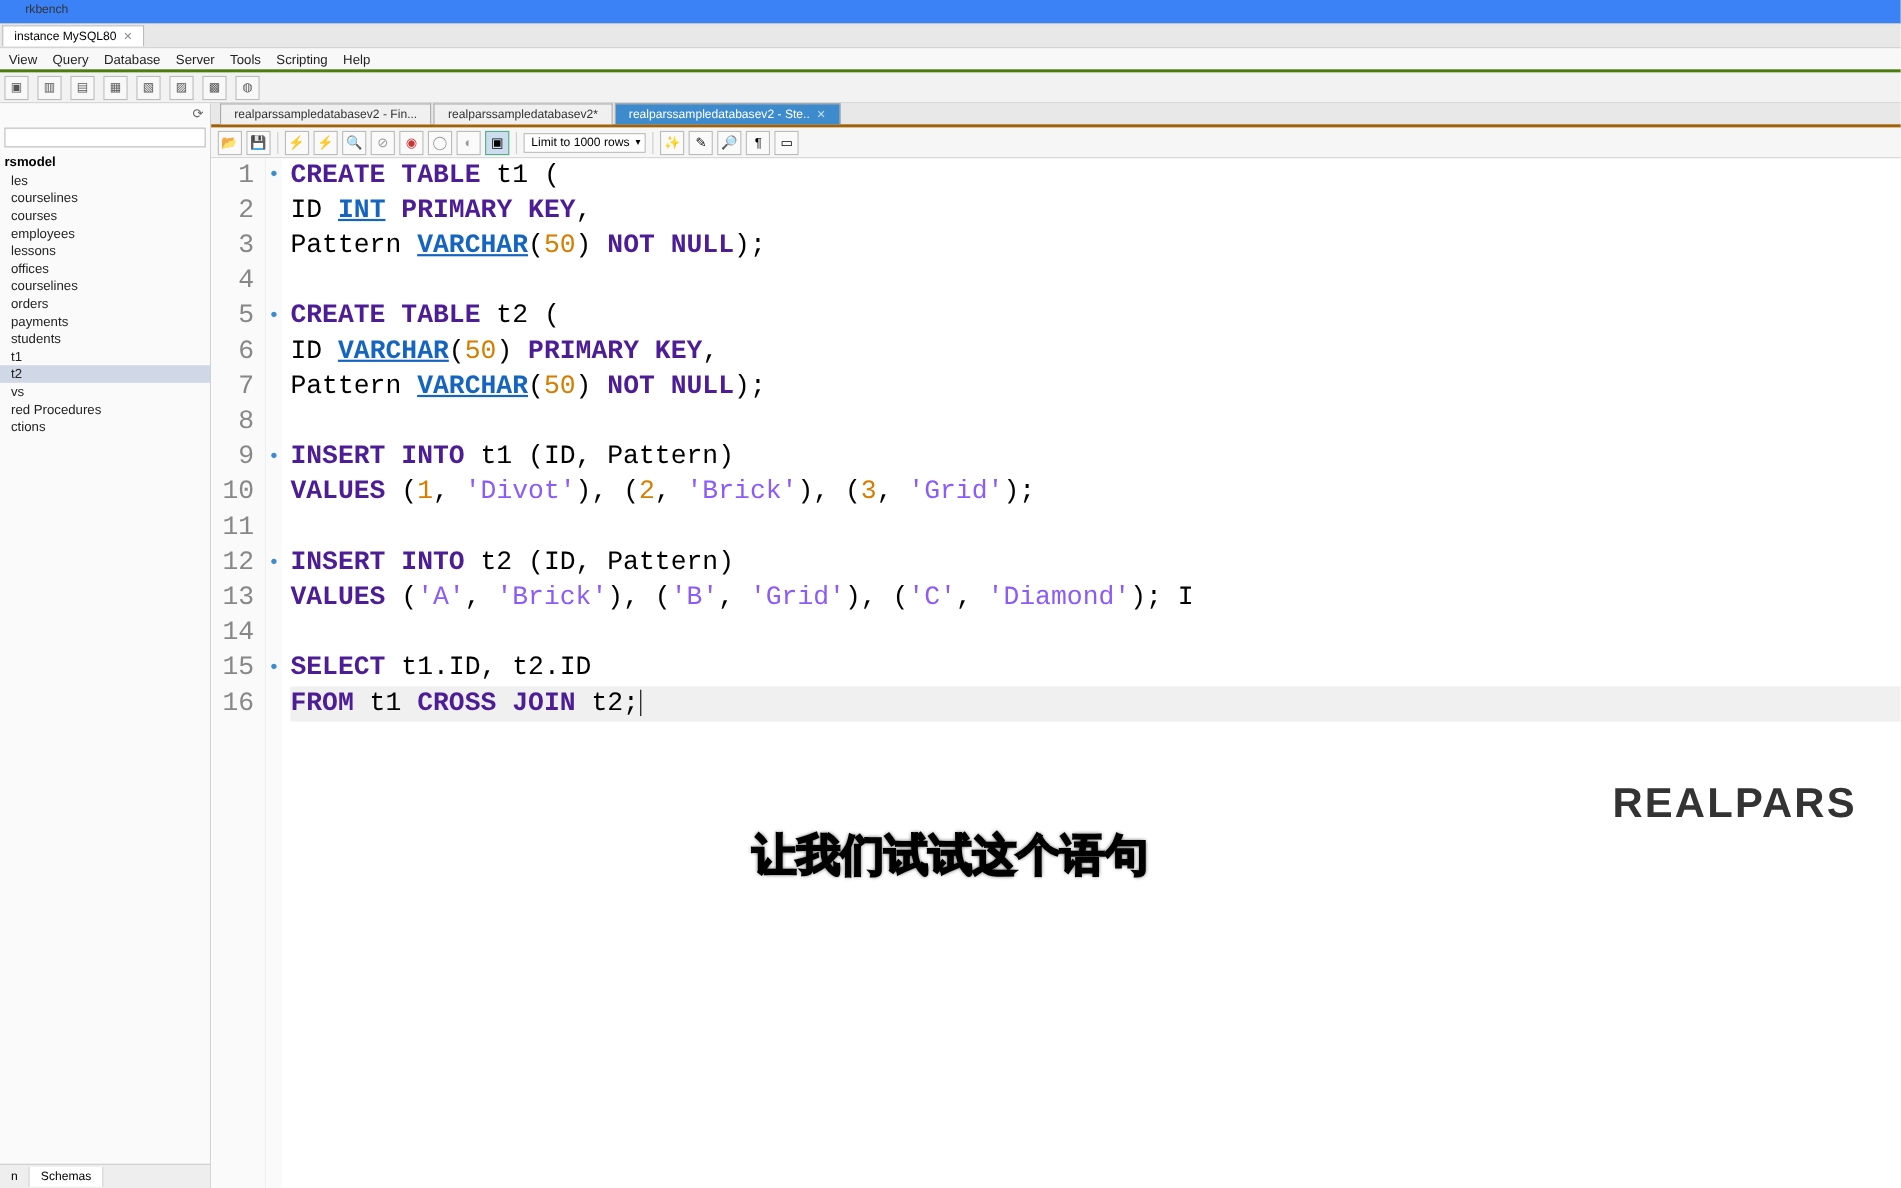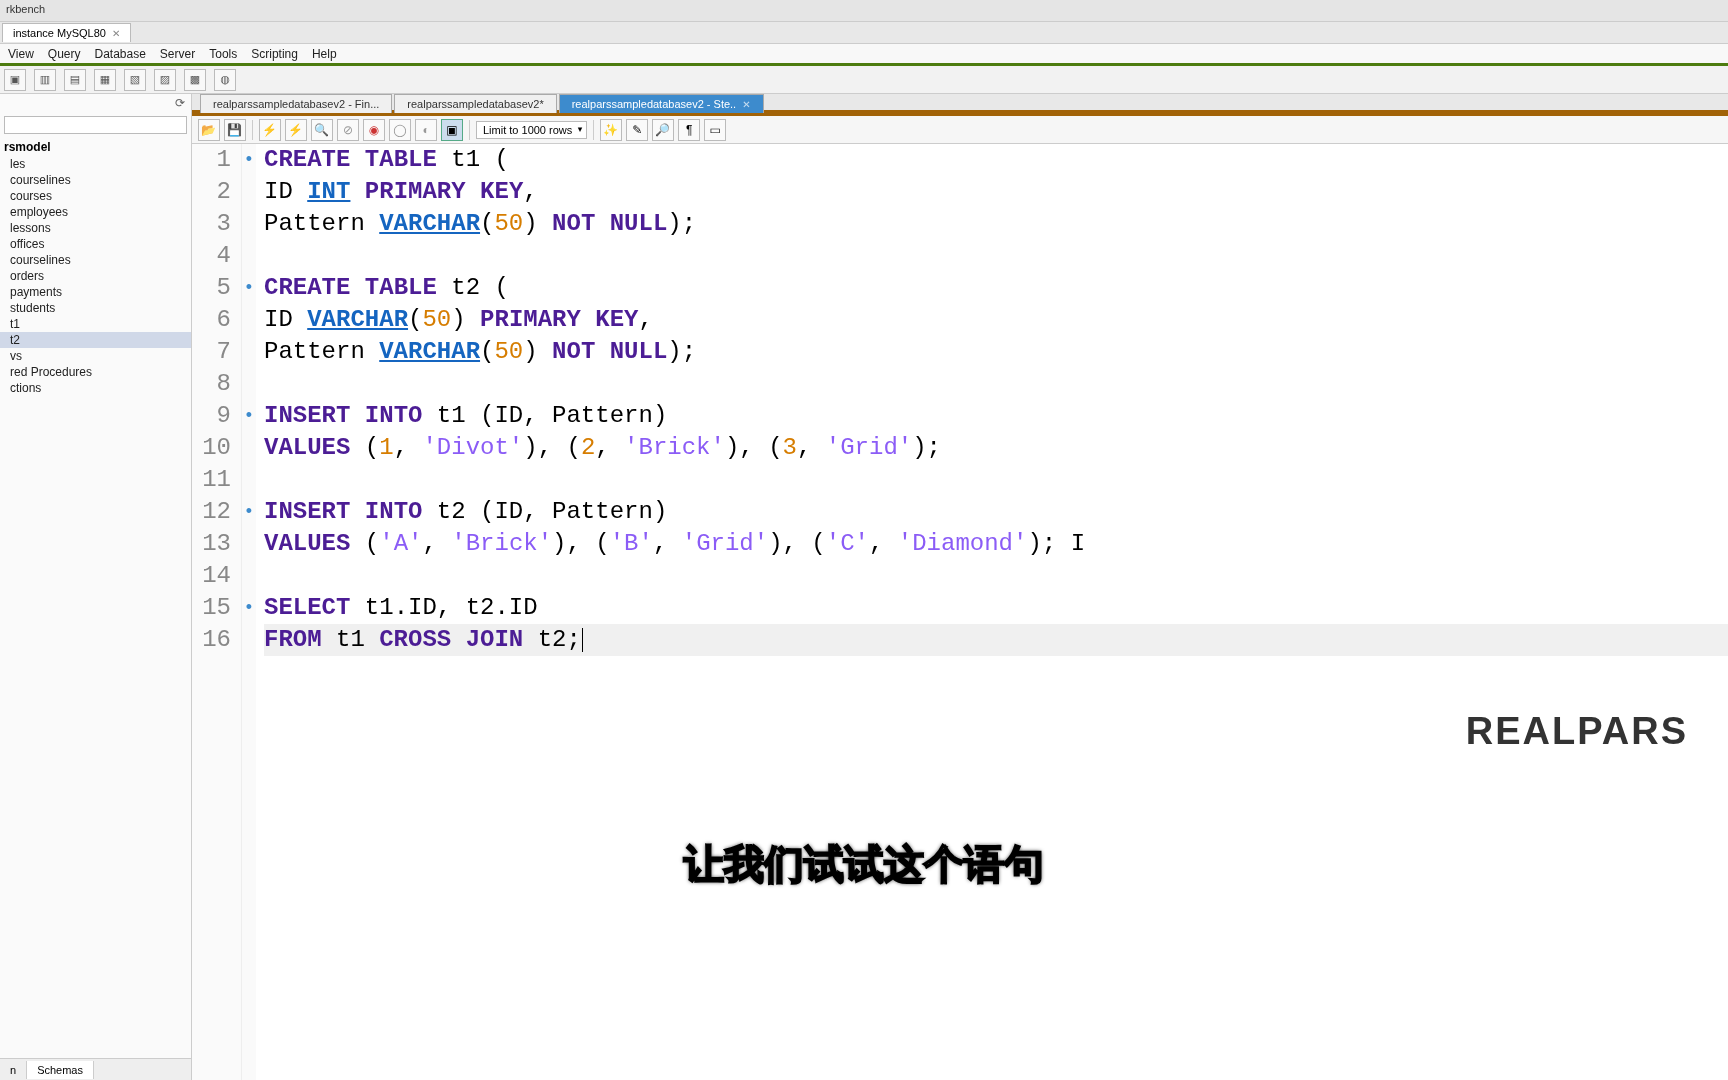--- a/index.html
+++ b/index.html
@@ -7,23 +7,23 @@
     font-family: "Segoe UI", Tahoma, sans-serif;
     font-size: 12px;
     background: #fff;
     width: 1728px;
     height: 1080px;
     overflow: hidden;
     position: relative;
   }
   .titlebar {
     height: 22px;
-    background: #e5e5e5;
+    background: #3b82f6;
     border-bottom: 1px solid #ccc;
-    padding: 3px 6px;
+    padding: 3px 23px;
     font-size: 11px;
     color: #333;
   }
   .conn-tabs {
     height: 22px;
     background: #e8e8e8;
     border-bottom: 1px solid #ccc;
     display: flex;
     align-items: center;
   }
@@ -134,22 +134,22 @@
   }
   .editor-area {
     flex: 1;
     display: flex;
     flex-direction: column;
   }
   .file-tabs {
     height: 22px;
     background: #e8e8e8;
     display: flex;
-    align-items: flex-start;
-    border-bottom: 6px solid #a16207;
+    align-items: flex-end;
+    border-bottom: 3px solid #a16207;
     padding-left: 8px;
   }
   .file-tab {
     padding: 3px 12px;
     border: 1px solid #aaa;
     border-bottom: none;
     margin-right: 2px;
     font-size: 11px;
     background: #f0f0f0;
     color: #333;
@@ -231,21 +231,21 @@
     font-family: Arial, sans-serif;
     font-size: 38px;
     font-weight: 900;
     letter-spacing: 2px;
     color: #333;
   }
   .subtitle {
     position: absolute;
     left: 50%;
     transform: translateX(-50%);
-    top: 837px;
+    top: 750px;
     font-size: 40px;
     font-weight: 700;
     color: #fff;
     -webkit-text-stroke: 2px #000;
     text-shadow: 0 0 4px #000;
   }
   .line-row { height: 32px; }
   .cursor-line { background: #f0f0f0; }
   .text-cursor {
     display:inline-block;

